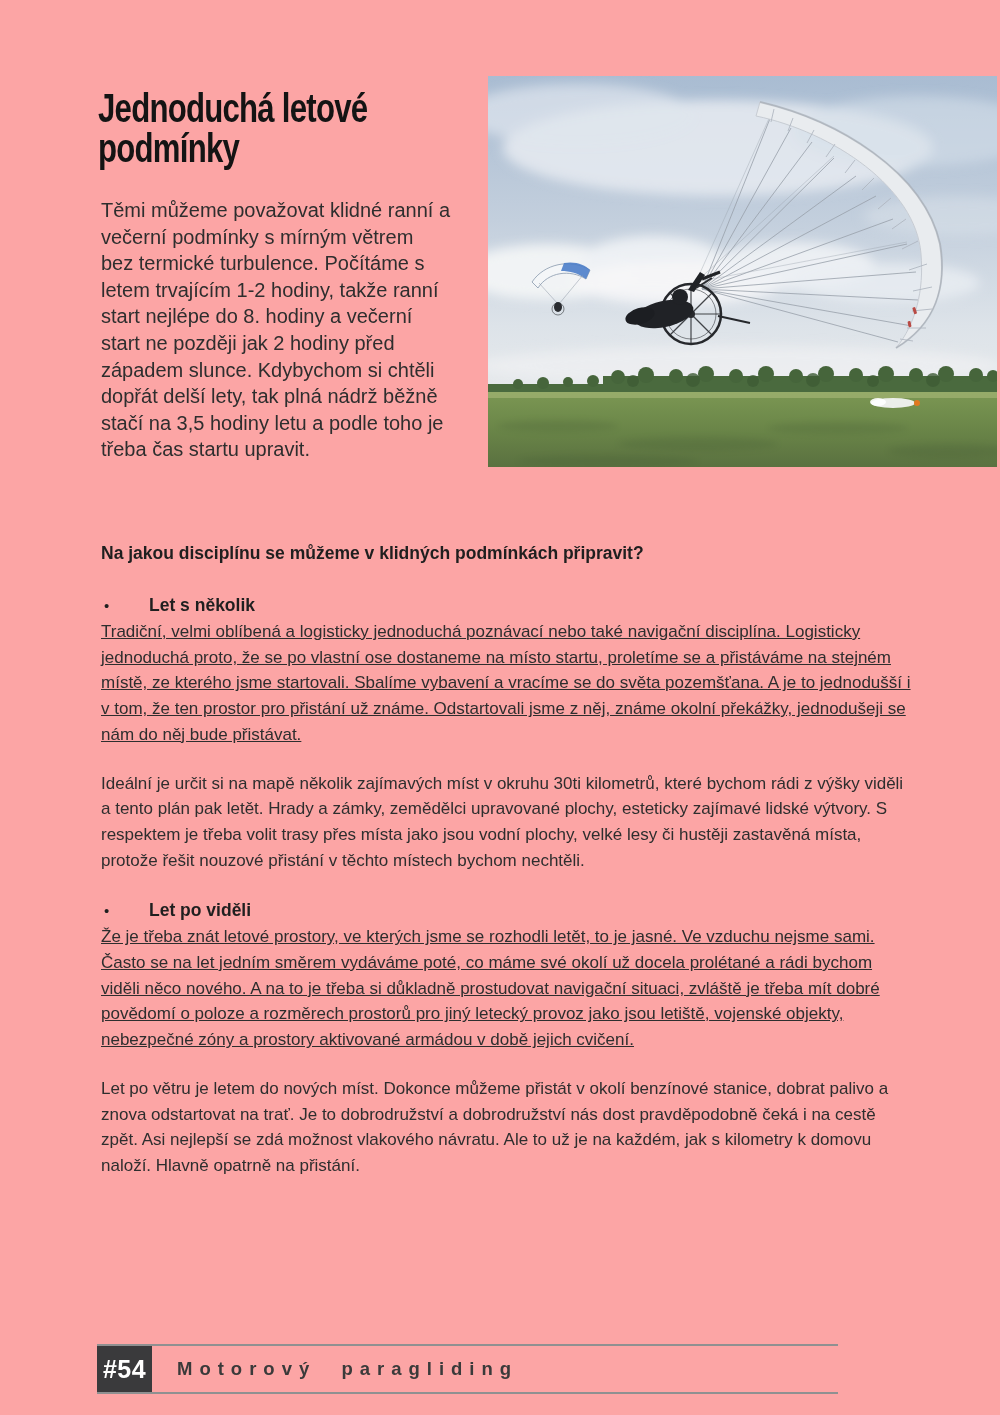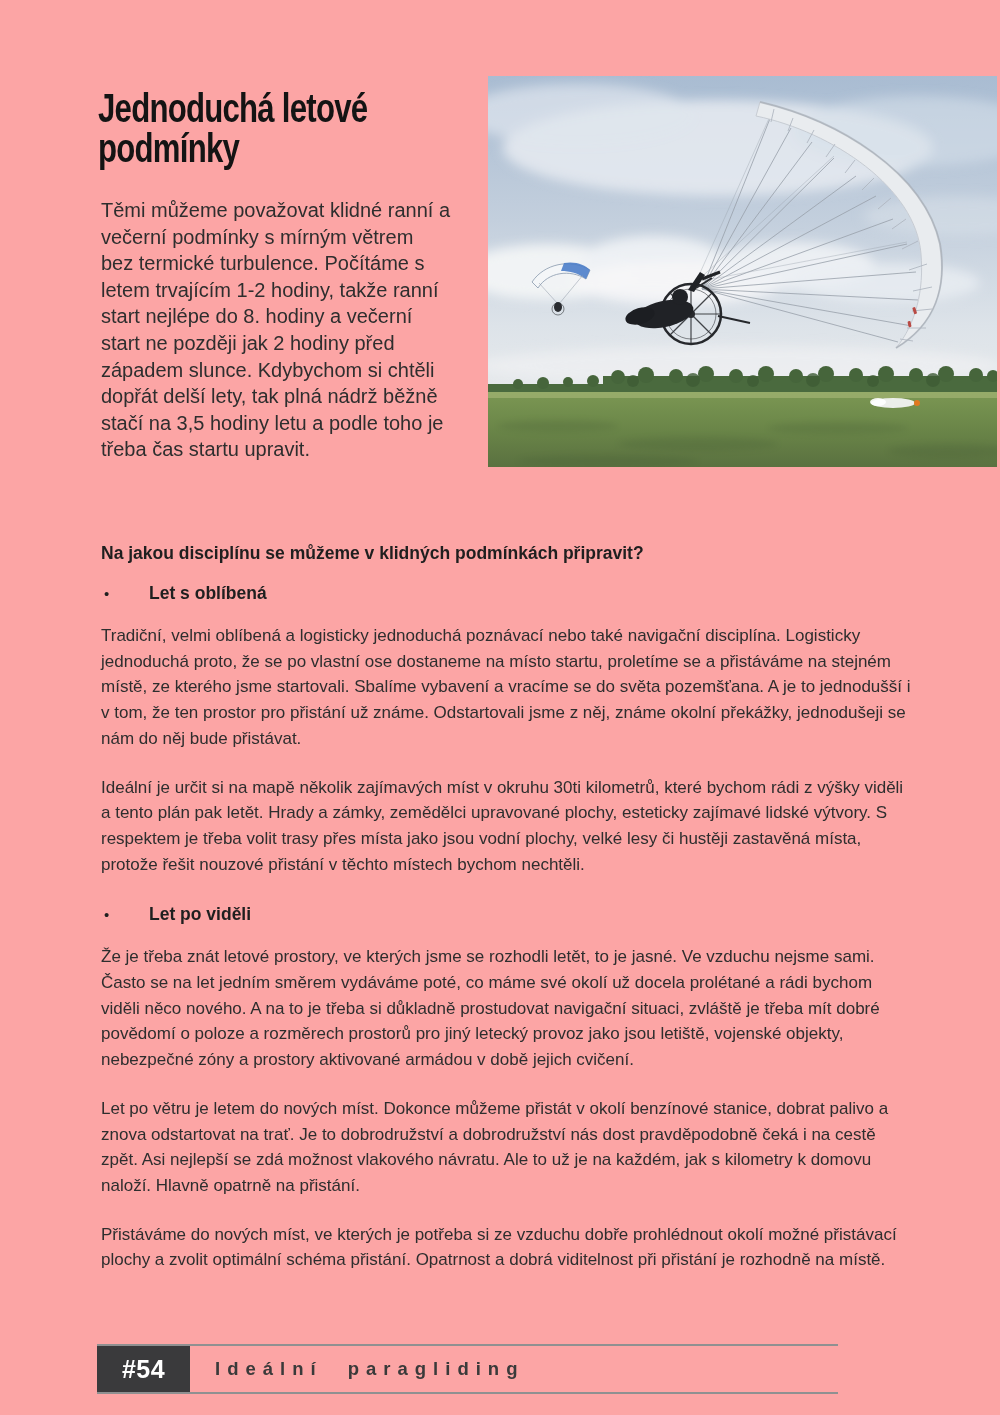--- a/index.html
+++ b/index.html
@@ -20,37 +20,37 @@
   .photo {
     position:absolute; left:488px; top:76px; width:509px; height:391px;
     margin:0; padding:0;
   }
   .photo svg { display:block; }
   .main {
     position:absolute; left:101px; top:540px; width:812px;
     font-size:17px; line-height:25.7px; color:#2e2e2e;
   }
   .main h2 {
-    margin:0 0 15px 0; font-size:17.5px; line-height:26px;
+    margin:0 0 27px 0; font-size:17.5px; line-height:26px;
     font-weight:bold; color:#1f1f1f;
   }
   .bullet-row { position:relative; padding-left:48px; height:26px; }
   .bullet-marker { position:absolute; left:3px; top:0; font-size:15px; color:#1f1f1f; }
   .bullet-label { font-weight:bold; color:#1f1f1f; font-size:17.5px; }
   .main p { margin:0 0 23px 0; }
-  .main p.after-list { margin-top:16px; }
+  .main p.after-list { margin-top:0;text-decoration:underline; }
   .main p.gap-bottom { margin-bottom:25px; }
   .main p:last-child { margin-bottom:0; }
   .footer {
     position:absolute; left:97px; top:1344px; width:741px; height:46px;
     border-top:2px solid #8f9091; border-bottom:2px solid #8f9091;
     display:flex; align-items:stretch;
   }
   .issue-box {
-    width:93px; background:#3a3a3c; color:#ffffff;
+    width:55px; background:#3a3a3c; color:#ffffff;
     display:flex; align-items:center; justify-content:center;
     font-size:25px; font-weight:bold; letter-spacing:0.5px;
   }
   .footer-title {
     display:flex; align-items:center; margin-left:25px;
     font-size:18.5px; font-weight:bold; color:#3a3a3a;
     letter-spacing:7px; word-spacing:13px; white-space:nowrap;
   }
 </style>
 </head>
@@ -223,34 +223,33 @@
         </g>
       </g>
     </svg>
   </figure>
 
   <div class="main">
     <h2>Na jakou disciplínu se můžeme v klidných podmínkách připravit?</h2>
 
     <div class="bullet-row">
       <span class="bullet-marker">•</span>
-      <span class="bullet-label">Let s oblíbená</span>
+      <span class="bullet-label">Let s několik</span>
     </div>
     <p class="after-list">Tradiční, velmi oblíbená a logisticky jednoduchá poznávací nebo také navigační disciplína. Logisticky jednoduchá proto, že se po vlastní ose dostaneme na místo startu, proletíme se a přistáváme na stejném místě, ze kterého jsme startovali. Sbalíme vybavení a vracíme se do světa pozemšťana. A je to jednodušší i v tom, že ten prostor pro přistání už známe. Odstartovali jsme z něj, známe okolní překážky, jednodušeji se nám do něj bude přistávat.</p>
     <p class="gap-bottom">Ideální je určit si na mapě několik zajímavých míst v okruhu 30ti kilometrů, které bychom rádi z výšky viděli a tento plán pak letět. Hrady a zámky, zemědělci upravované plochy, esteticky zajímavé lidské výtvory. S respektem je třeba volit trasy přes místa jako jsou vodní plochy, velké lesy či hustěji zastavěná místa, protože řešit nouzové přistání v těchto místech bychom nechtěli.</p>
 
     <div class="bullet-row">
       <span class="bullet-marker">•</span>
       <span class="bullet-label">Let po viděli</span>
     </div>
     <p class="after-list">Že je třeba znát letové prostory, ve kterých jsme se rozhodli letět, to je jasné. Ve vzduchu nejsme sami. Často se na let jedním směrem vydáváme poté, co máme své okolí už docela prolétané a rádi bychom viděli něco nového. A na to je třeba si důkladně prostudovat navigační situaci, zvláště je třeba mít dobré povědomí o poloze a rozměrech prostorů pro jiný letecký provoz jako jsou letiště, vojenské objekty, nebezpečné zóny a prostory aktivované armádou v době jejich cvičení.</p>
     <p>Let po větru je letem do nových míst. Dokonce můžeme přistát v okolí benzínové stanice, dobrat palivo a znova odstartovat na trať. Je to dobrodružství a dobrodružství nás dost pravděpodobně čeká i na cestě zpět. Asi nejlepší se zdá možnost vlakového návratu. Ale to už je na každém, jak s kilometry k domovu naloží. Hlavně opatrně na přistání.</p>
-    <p>Přistáváme do nových míst, ve kterých je potřeba si ze vzduchu dobře prohlédnout okolí možné přistávací plochy a zvolit optimální schéma přistání. Opatrnost a dobrá viditelnost při přistání je rozhodně na místě.</p>
   </div>
 
   <footer class="footer">
     <div class="issue-box">
       <span>#54</span>
     </div>
-    <div class="footer-title">Ideální paragliding</div>
+    <div class="footer-title">Motorový paragliding</div>
   </footer>
 
 </div>
 
 </body></html>

